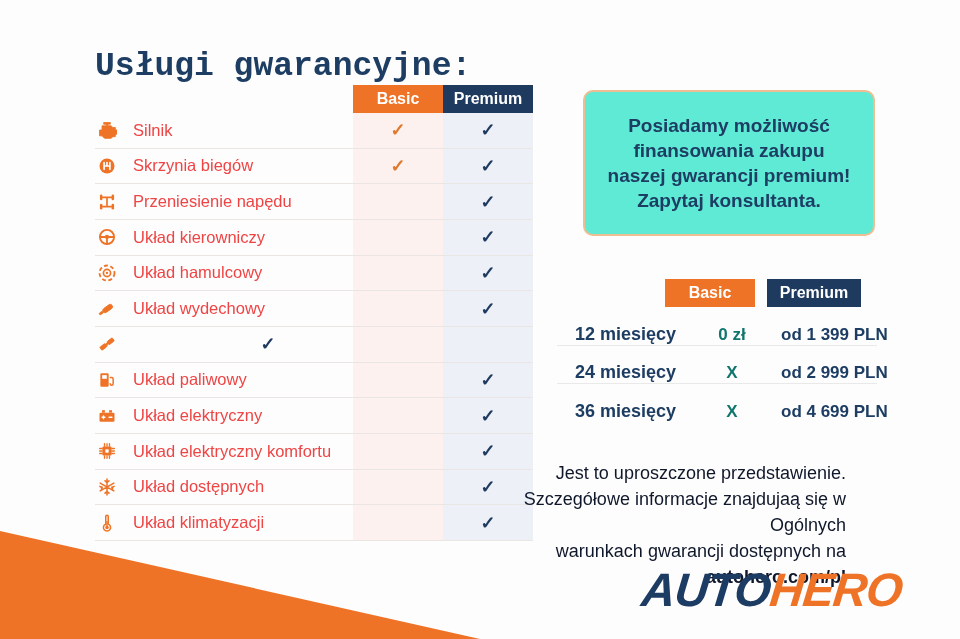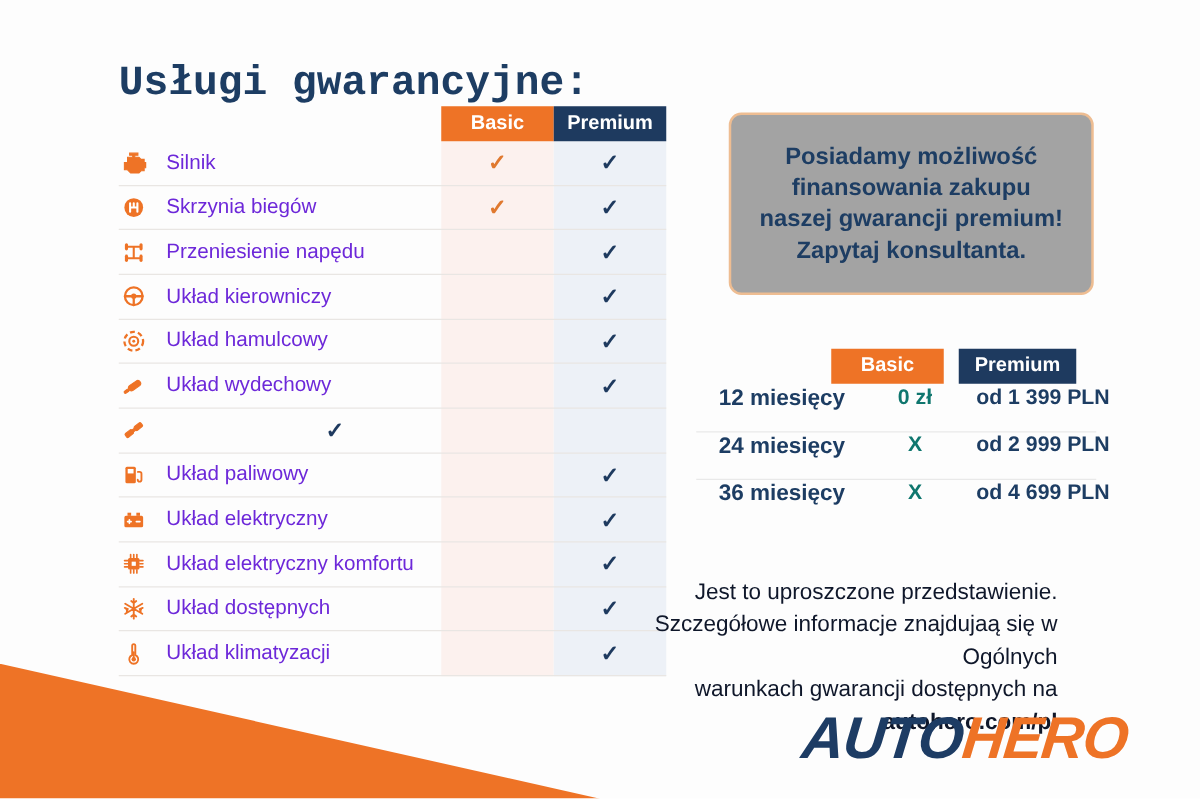--- a/index.html
+++ b/index.html
@@ -16,42 +16,42 @@
   .col-header{
     position:absolute;top:85px;width:90px;height:28px;display:flex;align-items:center;justify-content:center;
     color:#ffffff;font-size:16px;font-weight:bold;
   }
   .col-header.basic{left:353px;background:#ee7326;}
   .col-header.premium{left:443px;background:#1e3a5f;}
   .w-rows{position:absolute;left:95px;top:113px;width:438px;}
   .w-row{display:flex;align-items:center;height:35.67px;border-bottom:1px solid #e9e6e3;box-sizing:border-box;}
   .cell-icon{width:24px;margin-right:14px;display:flex;align-items:center;justify-content:center;flex:none;}
   .cell-icon svg{display:block;}
-  .cell-label{flex:1;font-size:16.5px;color:#6d28d9;white-space:nowrap;}
+  .cell-label{flex:1;font-size:16.5px;color:#ef4444;white-space:nowrap;}
   .cell-basic,.cell-premium{width:90px;flex:none;text-align:center;font-size:18px;font-weight:bold;}
   .cell-basic{color:#e0792f;}
   .cell-premium{color:#1e3a5f;}
 
   
   .finance-box{
     position:absolute;left:583px;top:90px;width:288px;height:142px;
-    border:2px solid #eebd92;border-radius:10px;background:#a3a3a3;
+    border:2px solid #eebd92;border-radius:10px;background:#5eead4;
     display:flex;flex-direction:column;align-items:center;justify-content:center;
     text-align:center;color:#1d3d63;font-size:19px;font-weight:bold;line-height:1.32;
   }
 
   
   .p-header{
     position:absolute;top:279px;height:28px;display:flex;align-items:center;justify-content:center;
     color:#fff;font-size:16px;font-weight:bold;
   }
   .p-header.basic{left:665px;width:90px;background:#ee7326;}
   .p-header.premium{left:767px;width:94px;background:#1e3a5f;}
   .p-rows{position:absolute;left:557px;top:308px;width:320px;}
-  .p-row{display:flex;align-items:flex-start;height:38px;box-sizing:border-box;}
+  .p-row{display:flex;align-items:flex-end;height:38px;box-sizing:border-box;}
   .p-row.sep{border-bottom:1px solid #e9e9e9;}
   .p-term{width:108px;flex:none;padding-left:18px;box-sizing:content-box;font-size:18px;font-weight:bold;color:#1d3d63;white-space:nowrap;}
   .p-basic{width:98px;flex:none;text-align:center;font-size:17px;font-weight:bold;color:#0f766e;}
   .p-premium{flex:1;text-align:right;padding-right:8px;font-size:17px;font-weight:bold;color:#1d3d63;white-space:nowrap;}
 
   
   .footnote{position:absolute;right:114px;top:460px;width:330px;text-align:right;font-size:18px;color:#0f172a;line-height:1.45;}
   .footnote .bold{font-weight:bold;}
 
   

